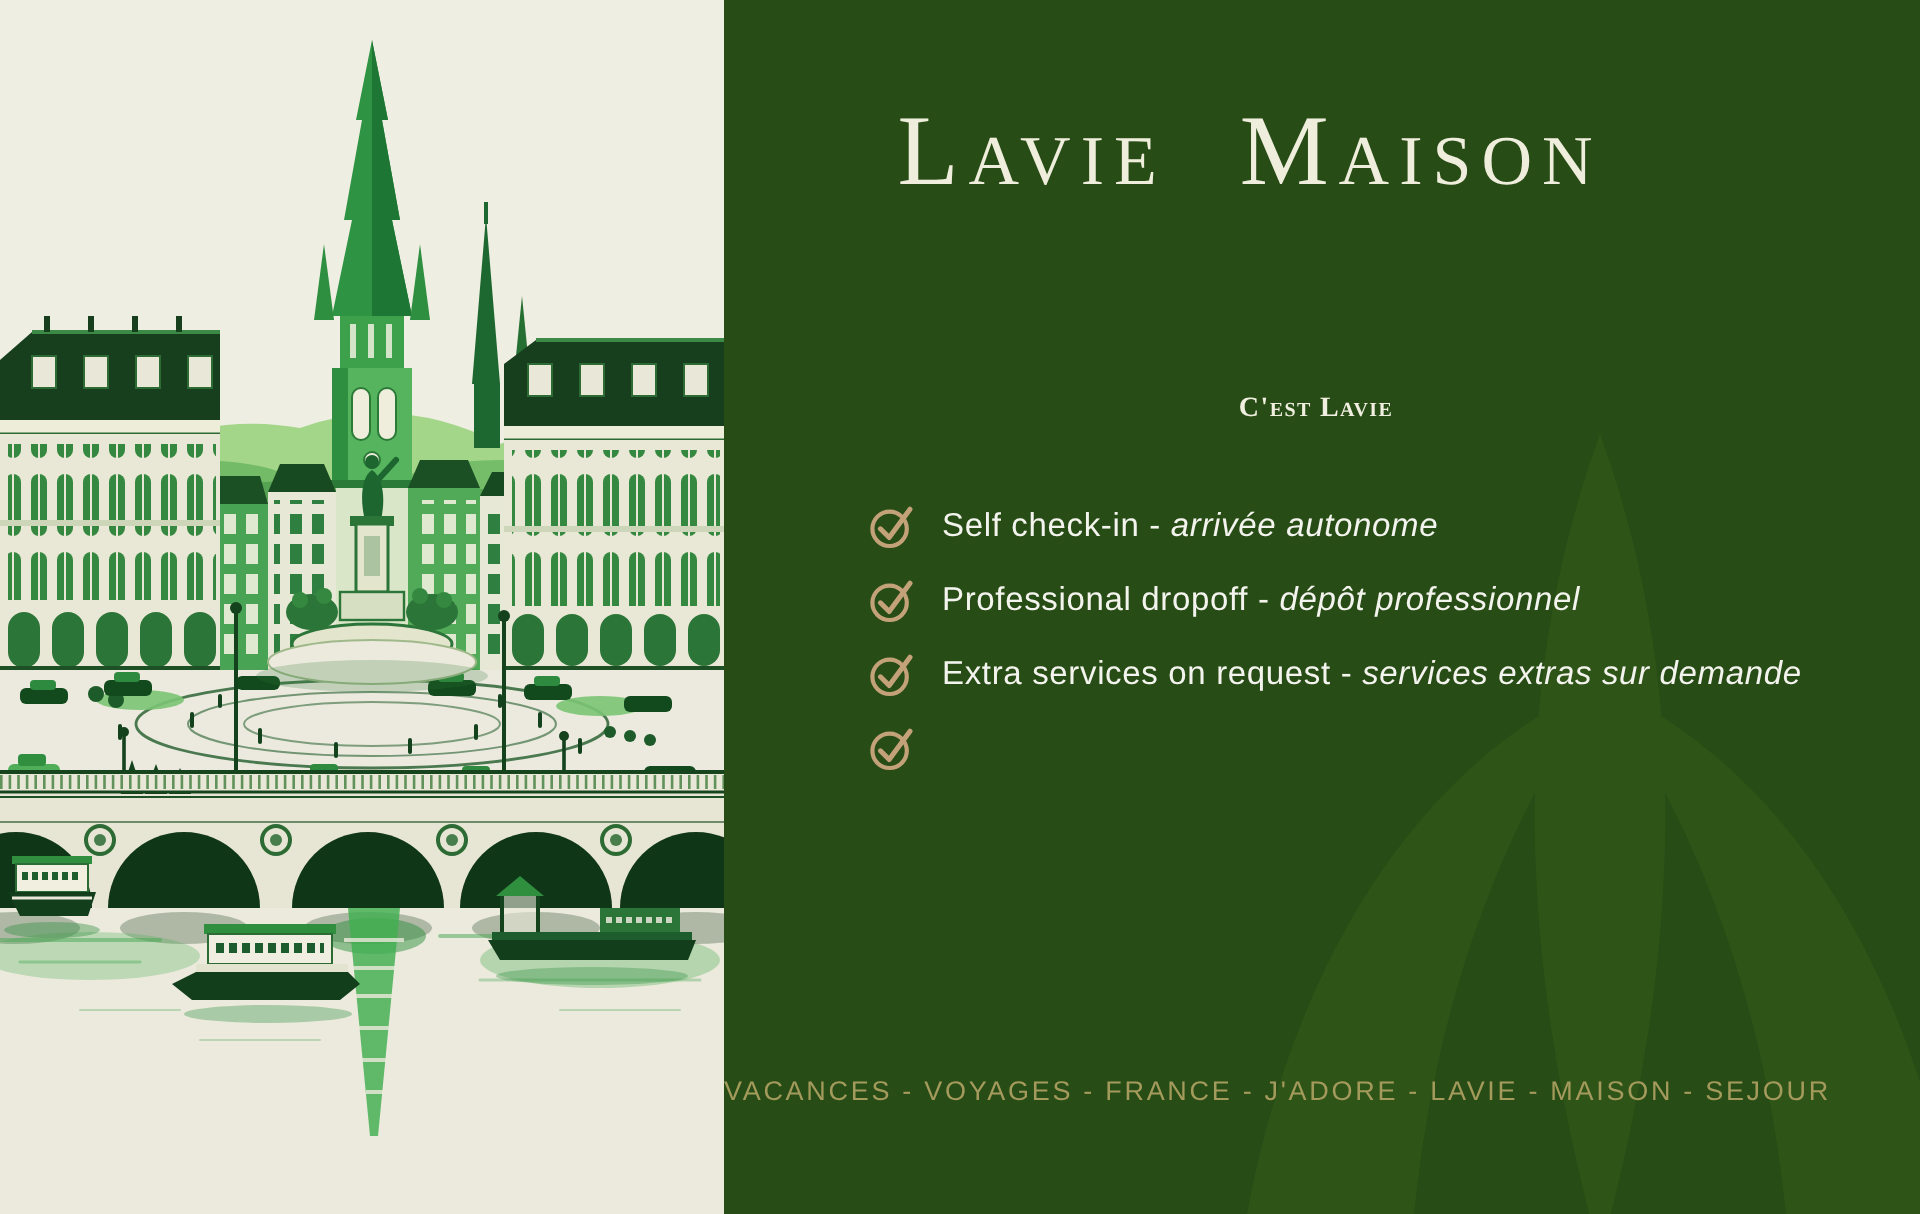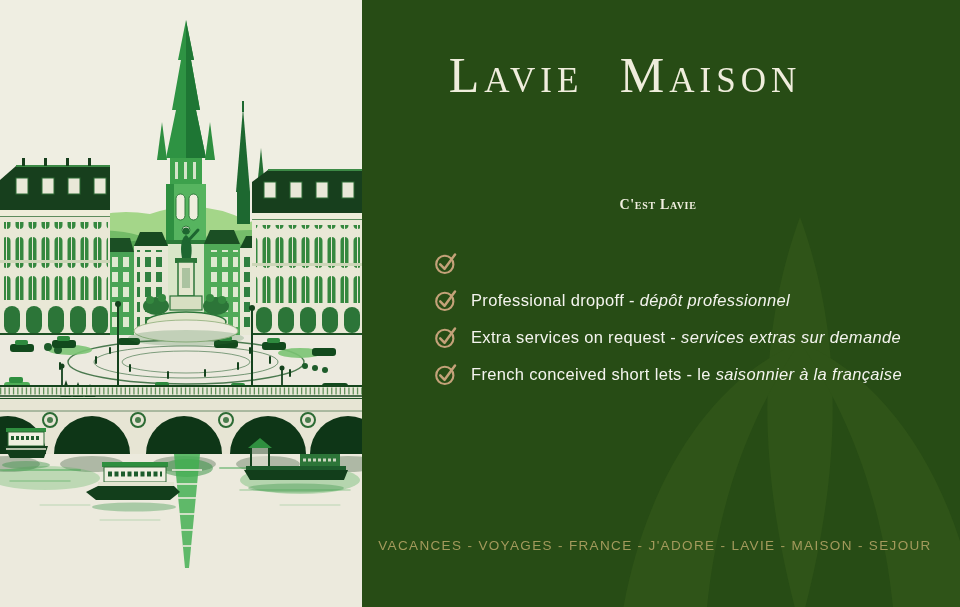--- a/index.html
+++ b/index.html
@@ -12,21 +12,21 @@
          font-family:"Liberation Serif",serif;font-weight:400;font-size:50px;line-height:1.1;
          font-variant:small-caps;letter-spacing:.10em;word-spacing:.38em;color:#efeddc;}
   .subtitle{position:absolute;top:197px;left:0;right:6px;margin:0;text-align:center;
             font-family:"Liberation Serif",serif;font-weight:700;font-size:14px;line-height:1.2;
             font-variant:small-caps;letter-spacing:.05em;color:#f1efe0;}
   .features{position:absolute;top:245px;left:72px;margin:0;padding:0;list-style:none;}
   .feature-row{display:flex;align-items:center;height:37px;}
   .check-icon{width:25px;height:25px;margin-right:12px;flex:none;}
   .feature-text{font-size:16.5px;letter-spacing:.02em;color:#f4f4ee;white-space:nowrap;}
   .feature-text em{font-style:italic;}
-  .footer{position:absolute;top:538px;left:0;right:12px;text-align:center;
+  .footer{position:absolute;top:538px;left:0;right:12px;text-align:left;
           font-size:13.5px;letter-spacing:.10em;color:#a39a5c;}
 </style>
 </head>
 <body>
 
 <div class="poster">
 
   <div class="illustration">
     <svg viewBox="0 0 362 607" xmlns="http://www.w3.org/2000/svg">
       <defs>
@@ -330,39 +330,39 @@
     <h1 class="title">Lavie Maison</h1>
 
     <h2 class="subtitle">C'est Lavie</h2>
 
     <ul class="features">
       <li class="feature-row">
         <svg class="check-icon" viewBox="0 0 25 25">
           <circle cx="10.8" cy="13.4" r="8.6" fill="none" stroke="#c4a279" stroke-width="2.1"></circle>
           <path d="M6.2,13.4 L10.6,17.8 L21,3.6" fill="none" stroke="#c4a279" stroke-width="2.5" stroke-linecap="round" stroke-linejoin="round"></path>
         </svg>
+        <span class="feature-text"><span>Self check-in - </span><em>arrivée autonome</em></span>
       </li>
       <li class="feature-row">
         <svg class="check-icon" viewBox="0 0 25 25">
           <circle cx="10.8" cy="13.4" r="8.6" fill="none" stroke="#c4a279" stroke-width="2.1"></circle>
           <path d="M6.2,13.4 L10.6,17.8 L21,3.6" fill="none" stroke="#c4a279" stroke-width="2.5" stroke-linecap="round" stroke-linejoin="round"></path>
         </svg>
         <span class="feature-text"><span>Professional dropoff - </span><em>dépôt professionnel</em></span>
       </li>
       <li class="feature-row">
         <svg class="check-icon" viewBox="0 0 25 25">
           <circle cx="10.8" cy="13.4" r="8.6" fill="none" stroke="#c4a279" stroke-width="2.1"></circle>
           <path d="M6.2,13.4 L10.6,17.8 L21,3.6" fill="none" stroke="#c4a279" stroke-width="2.5" stroke-linecap="round" stroke-linejoin="round"></path>
         </svg>
         <span class="feature-text"><span>Extra services on request - </span><em>services extras sur demande</em></span>
       </li>
       <li class="feature-row">
         <svg class="check-icon" viewBox="0 0 25 25">
           <circle cx="10.8" cy="13.4" r="8.6" fill="none" stroke="#c4a279" stroke-width="2.1"></circle>
           <path d="M6.2,13.4 L10.6,17.8 L21,3.6" fill="none" stroke="#c4a279" stroke-width="2.5" stroke-linecap="round" stroke-linejoin="round"></path>
         </svg>
-        <span class="feature-text"><span>French conceived short lets - le </span><em>saisonnier à la française</em></span>
       </li>
     </ul>
 
     <div class="footer">VACANCES - VOYAGES - FRANCE - J'ADORE - LAVIE - MAISON - SEJOUR</div>
   </div>
 </div>
 
 </body></html>

